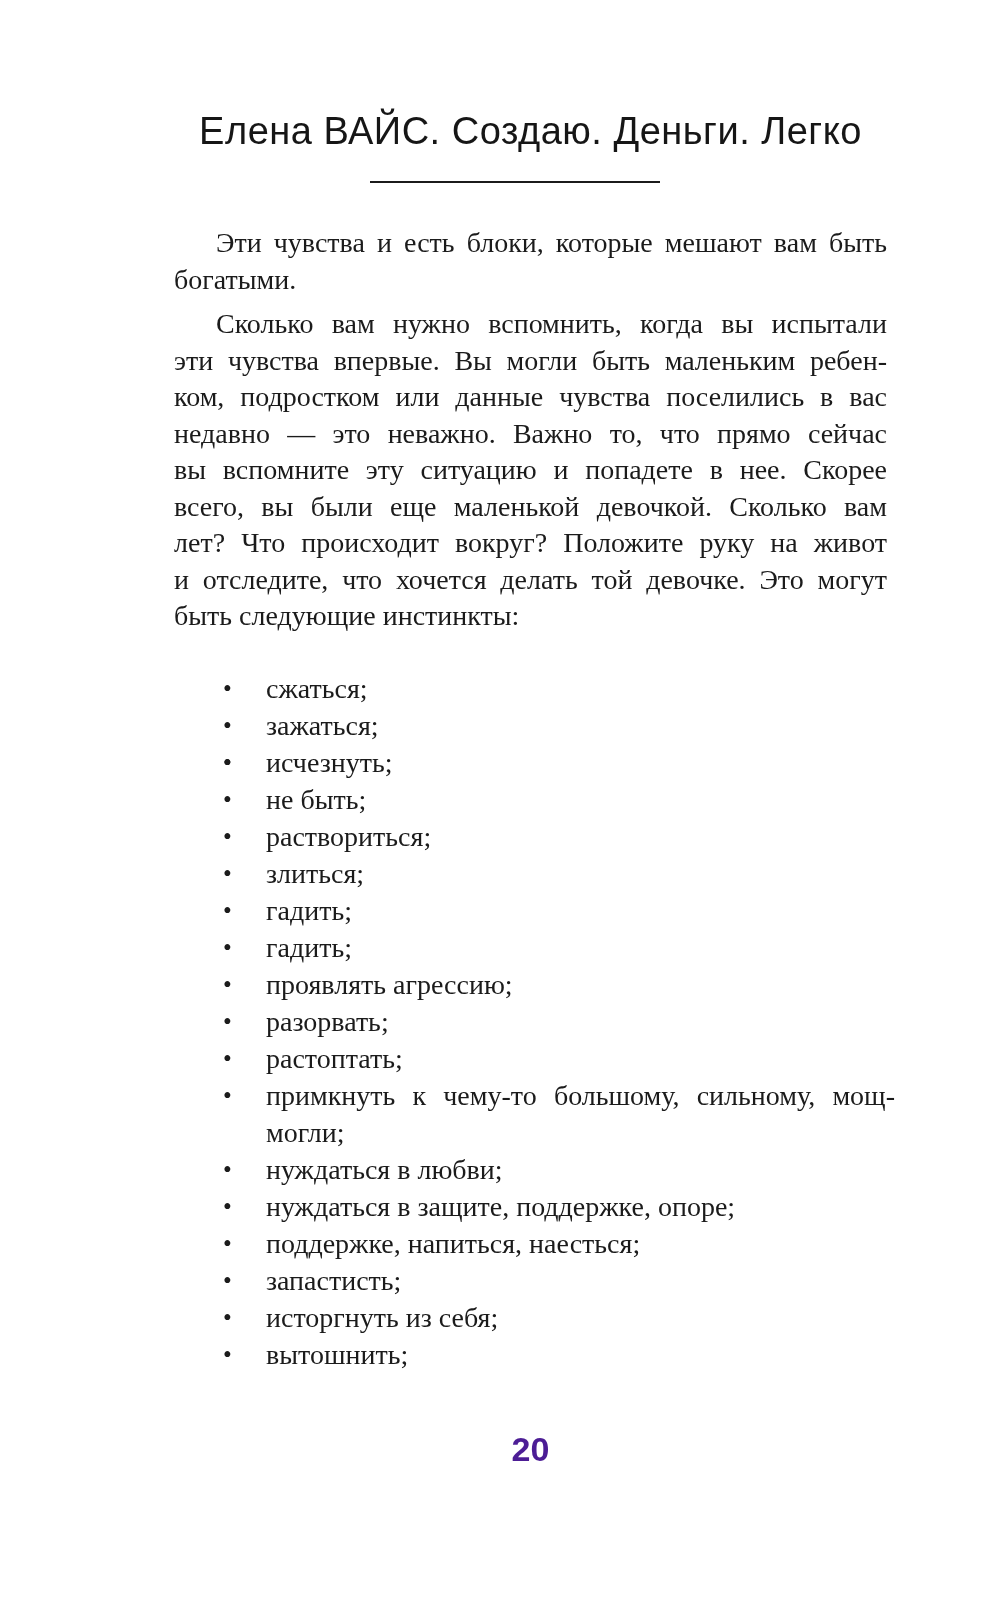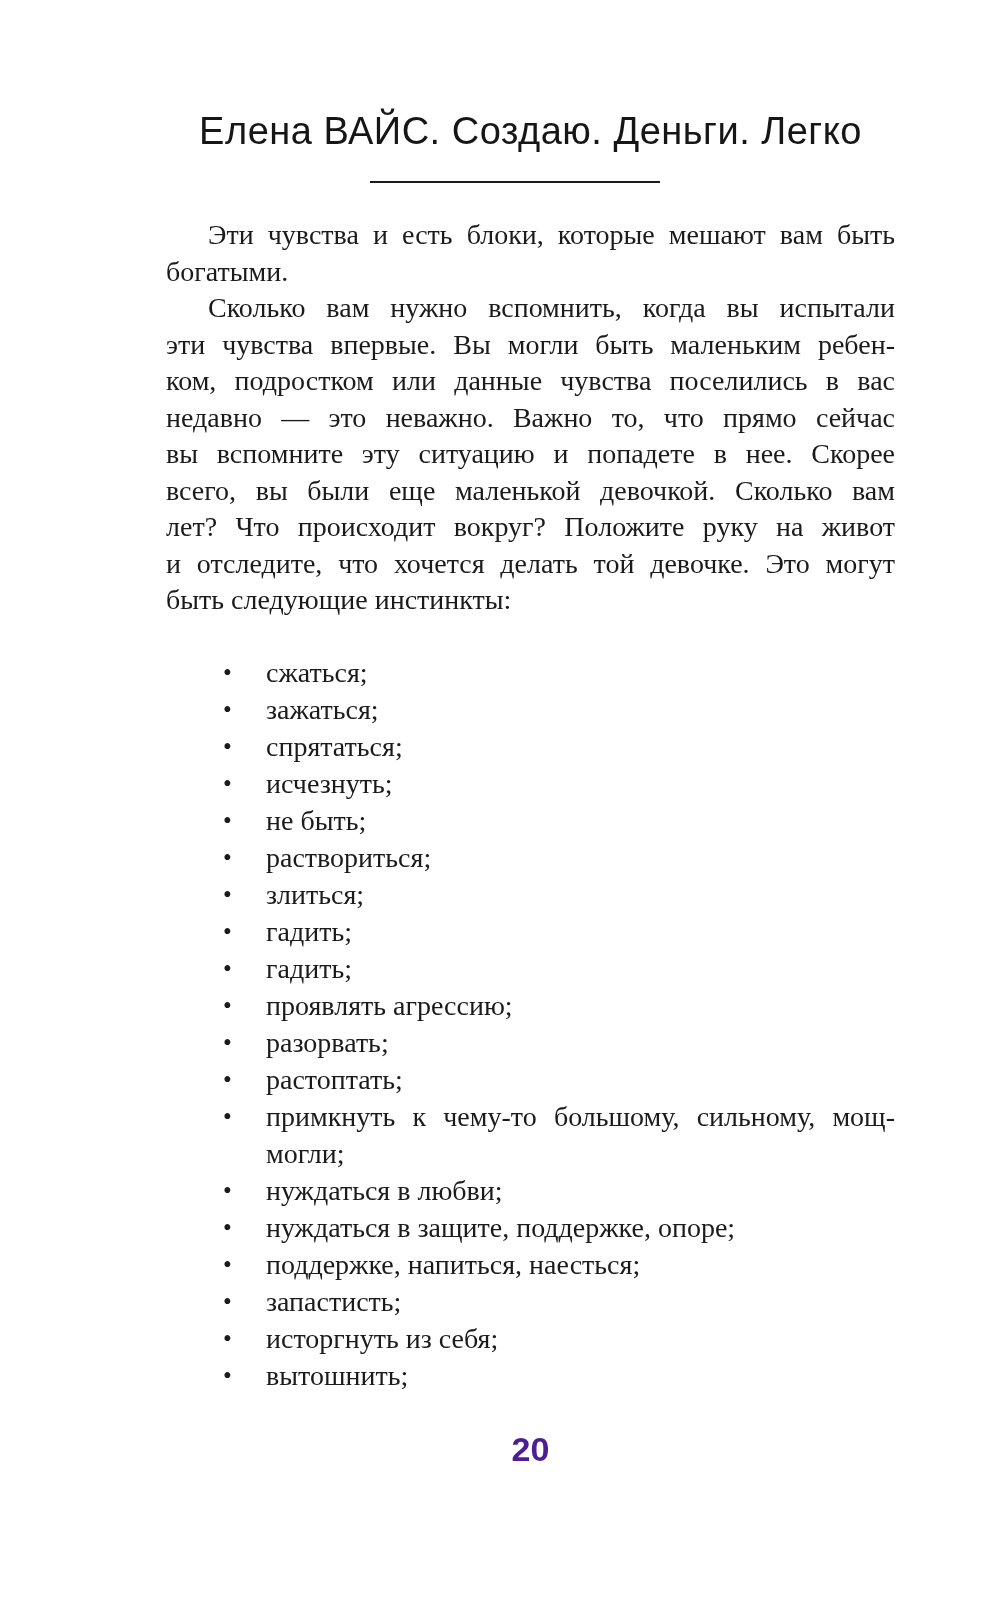--- a/index.html
+++ b/index.html
@@ -41,21 +41,21 @@
   
   .body-text {
     position: absolute;
     top: 217px;
     left: 166px;
     width: 729px;
     font-size: 28px;
     line-height: 36.5px;
     color: #1b1b1b;
   }
-  .para { margin: 0; }
+  .para { margin: 8px; }
   .line {
     text-align: justify;
     text-align-last: justify;
     white-space: nowrap;
   }
   .line.end {
     text-align: right;
     text-align-last: left;
   }
   .line.indent { text-indent: 42px; }
@@ -127,23 +127,20 @@
         </div>
       </li>
       <li>
         <span class="bullet">•</span>
         <div class="itext">
           <div class="line end">зажаться;</div>
         </div>
       </li>
       <li>
         <span class="bullet">•</span>
-        <div class="itext">
-          <div class="line end">спрятаться;</div>
-        </div>
       </li>
       <li>
         <span class="bullet">•</span>
         <div class="itext">
           <div class="line end">исчезнуть;</div>
         </div>
       </li>
       <li>
         <span class="bullet">•</span>
         <div class="itext">

